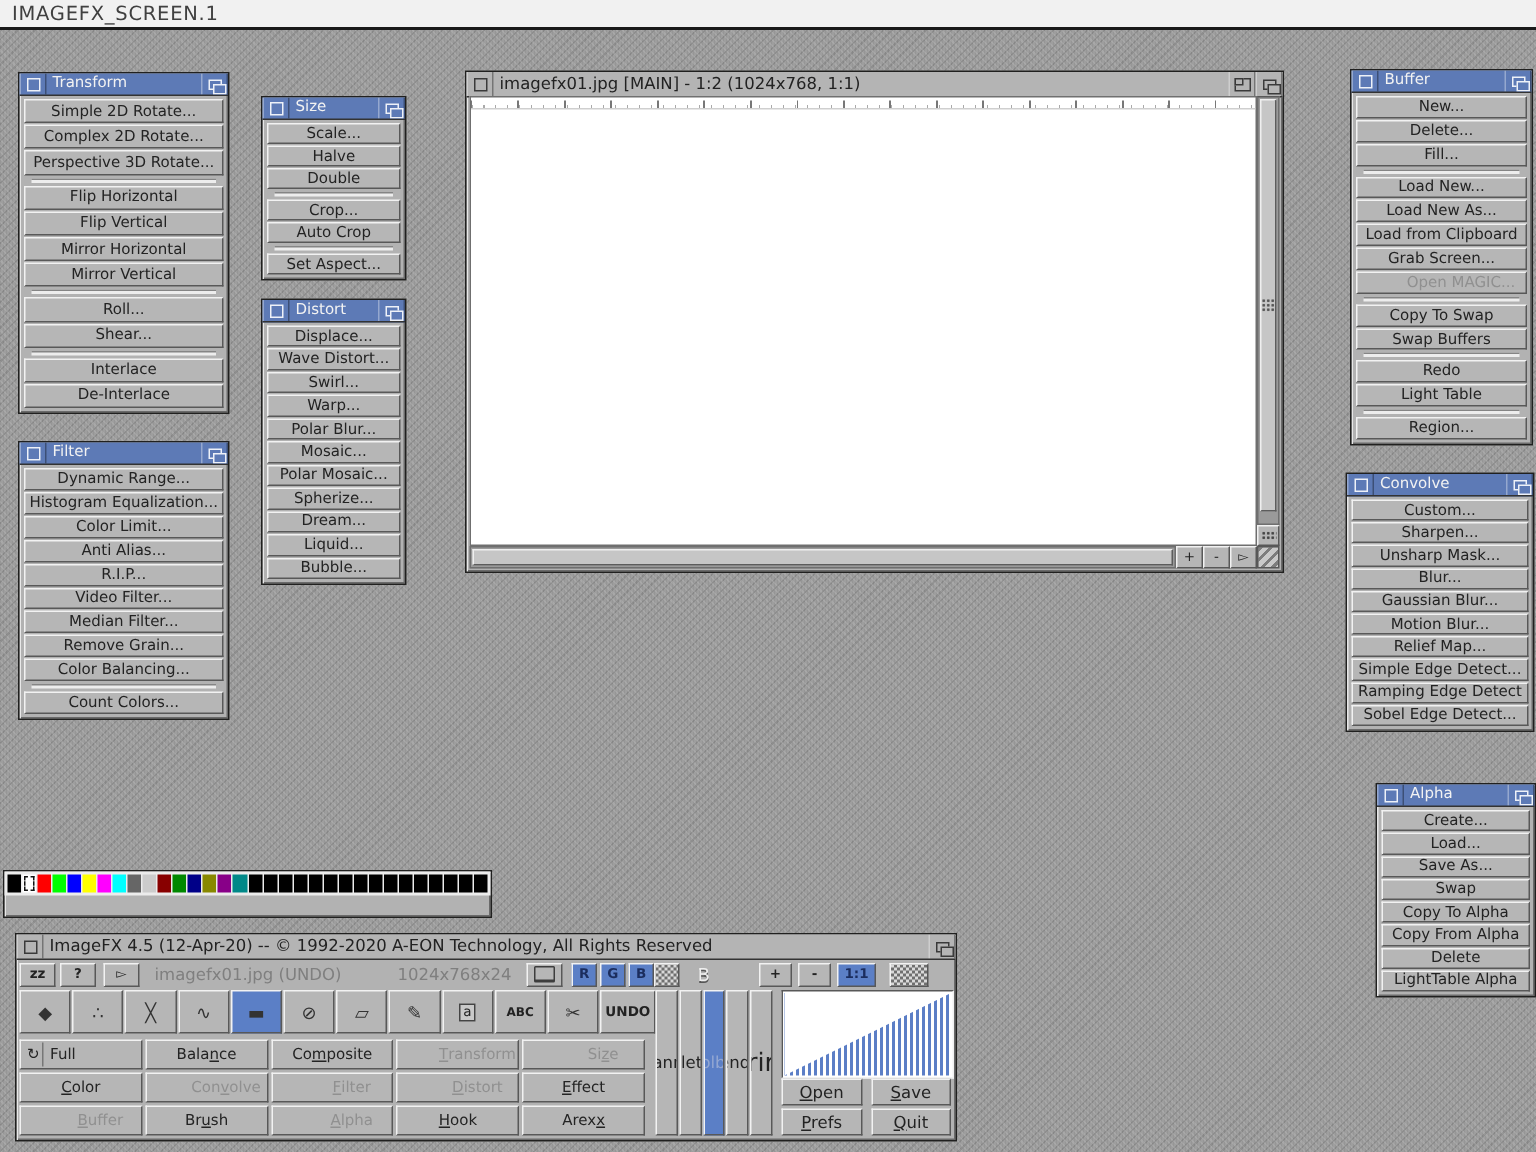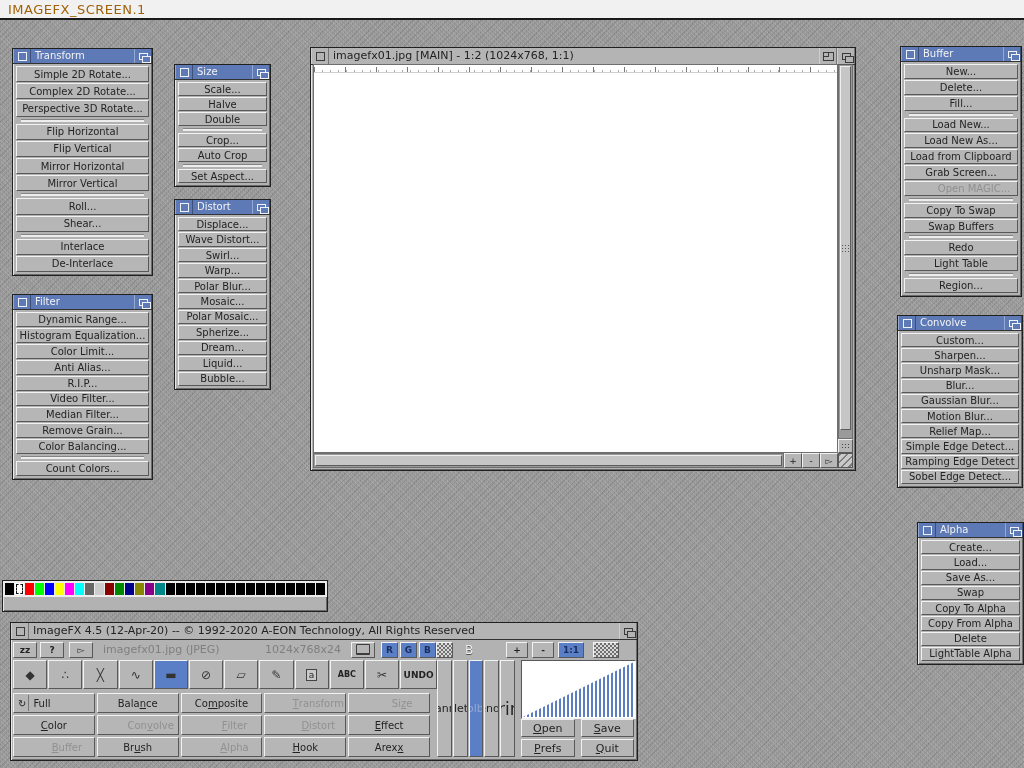--- a/index.html
+++ b/index.html
@@ -3,21 +3,21 @@
 <meta charset="utf-8">
 <style>
   html,body{margin:0;padding:0;}
   body{width:1024px;height:768px;overflow:hidden;position:relative;
        font-family:"DejaVu Sans","Liberation Sans",sans-serif;
        background:#9f9f9f;-webkit-font-smoothing:none;}
   #root{position:absolute;inset:0;}
   
   .screenbar{position:absolute;left:0;top:0;width:1024px;height:20px;background:#f1f1f1;
     border-bottom:2px solid #1a1a1a;display:flex;align-items:center;box-sizing:border-box;}
-  .screenbar .st{font-size:13px;color:#a16207;padding-left:8px;letter-spacing:.5px;}
+  .screenbar .st{font-size:13px;color:#404040;padding-left:8px;letter-spacing:.5px;}
   
   .desktop{position:absolute;left:0;top:20px;width:1024px;height:748px;background-color:#9e9e9e;
     background-image:
       repeating-linear-gradient(45deg, rgba(255,255,255,.10) 0 1px, transparent 1px 3px),
       repeating-linear-gradient(-45deg, rgba(0,0,0,.10) 0 1px, transparent 1px 4px),
       repeating-linear-gradient(90deg, rgba(0,0,0,.05) 0 1px, transparent 1px 2px);}
   
   .window{position:absolute;background:#b2b2b2;border:1px solid #20201f;
     box-shadow:inset 1px 1px 0 #e8e8e8, inset -1px -1px 0 #6a6a6a;box-sizing:border-box;}
   .titlebar{height:14px;display:flex;align-items:stretch;border-bottom:1px solid #333;overflow:hidden;}
@@ -275,21 +275,21 @@
       <div class="b">Load...</div>
       <div class="b">Save As...</div>
       <div class="b">Swap</div>
       <div class="b">Copy To Alpha</div>
       <div class="b">Copy From Alpha</div>
       <div class="b">Delete</div>
       <div class="b">LightTable Alpha</div>
     </div>
   </div>
 
-  <div class="window" style="left:310px;top:47px;width:546px;height:424px">
+  <div class="window" style="left:310px;top:47px;width:546px;height:335px">
     <div class="titlebar gray" style="height:16px">
       <span class="gad g-close">
           <i></i>
         </span>
       <span class="t" style="line-height:16px;font-size:11px">imagefx01.jpg [MAIN] - 1:2 (1024x768, 1:1)</span>
       <span class="gad g-zoom">
           <i></i>
         </span>
       <span class="gad g-depth">
           <i></i>
@@ -366,21 +366,21 @@
       <span class="t" style="line-height:16px;font-size:11px">ImageFX 4.5  (12-Apr-20) -- © 1992-2020 A-EON Technology, All Rights Reserved</span>
       <span class="gad g-depth">
           <i></i>
         </span>
     </div>
 
     <div class="tbar" style="left:2px;top:17px;right:18px;height:19px;display:flex;align-items:center;">
       <div class="b mini" style="width:24px;height:16px;">zz</div>
       <div class="b mini" style="width:24px;height:16px;margin-left:3px;">?</div>
       <div class="b mini" style="width:24px;height:16px;margin-left:5px;">▻</div>
-      <span class="ghosttext" style="font-size:11px;margin-left:10px;width:162px;overflow:hidden;white-space:nowrap;">imagefx01.jpg (JPEG)</span>
+      <span class="ghosttext" style="font-size:11px;margin-left:10px;width:162px;overflow:hidden;white-space:nowrap;">imagefx01.jpg (UNDO)</span>
       <span class="ghosttext" style="font-size:11px;width:82px;">1024x768x24</span>
       <div class="b" style="width:24px;height:16px;margin-left:4px;">
           <i class="mon"></i>
         </div>
       <div class="b sel mini" style="width:17px;height:16px;margin-left:6px;">R</div>
       <div class="b sel mini" style="width:17px;height:16px;margin-left:2px;">G</div>
       <div class="b sel mini" style="width:17px;height:16px;margin-left:2px;">B</div>
       <div class="b checker" style="width:17px;height:16px;"></div>
       <span style="font-size:12px;color:#efefef;text-shadow:0 1px 0 #555;margin-left:12px;">B</span>
       <div class="b mini" style="width:22px;height:16px;margin-left:auto;">+</div>

